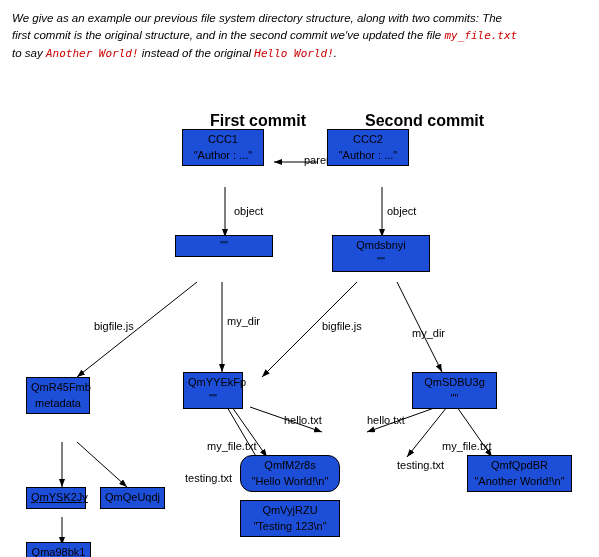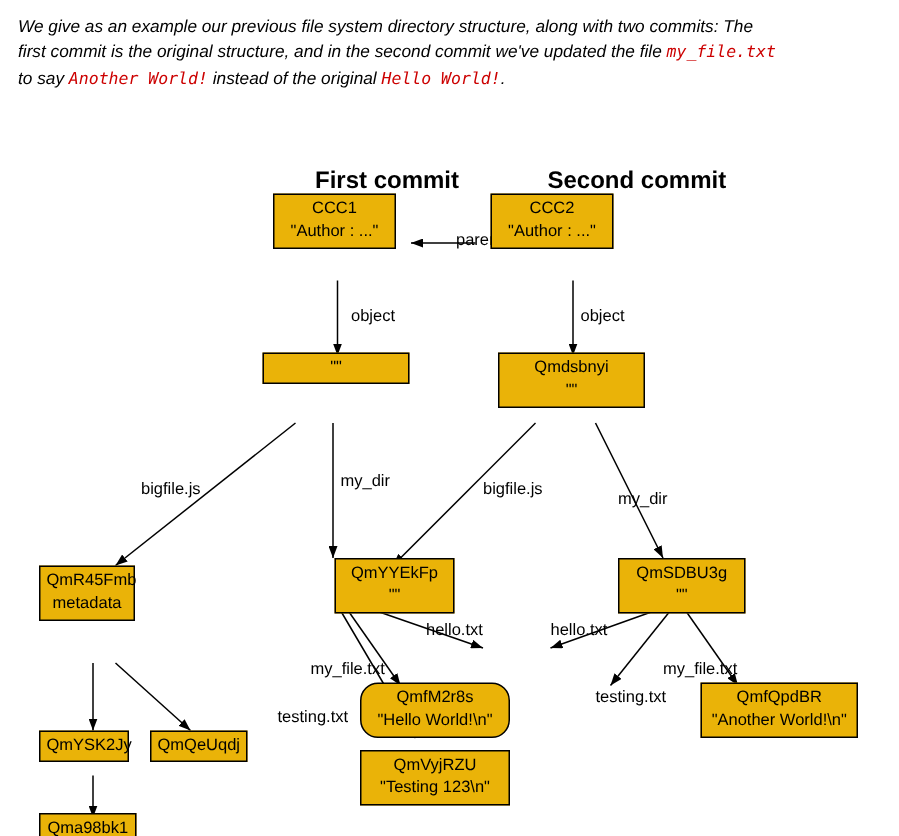--- a/index.html
+++ b/index.html
@@ -27,21 +27,21 @@
       color: #c00;
     }
     .diagram-area {
       position: relative;
       width: 575px;
       height: 490px;
     }
     .node-box {
       position: absolute;
       border: 1px solid #000;
-      background: #eab308;
+      background: #1d4ed8;
       text-align: center;
       padding: 2px 4px;
       font-size: 11px;
       line-height: 1.4;
     }
     .label-text {
       position: absolute;
       font-size: 11px;
       white-space: nowrap;
     }
@@ -145,21 +145,21 @@
 
     <div class="label-text" style="left:310px; top:248px;">bigfile.js</div>
 
     <div class="label-text" style="left:400px; top:255px;">my_dir</div>
 
     <div class="node-box" style="left:14px; top:305px; width:64px;">
       <div>QmR45Fmb</div>
       <div>metadata</div>
     </div>
 
-    <div class="node-box" style="left:171px; top:300px; width:80px;margin-left:40px;">
+    <div class="node-box" style="left:171px; top:300px; width:60px;">
       <div>QmYYEkFp</div>
       <div>""</div>
     </div>
 
     <div class="node-box" style="left:400px; top:300px; width:85px;">
       <div>QmSDBU3g</div>
       <div>""</div>
     </div>
 
     <div class="label-text" style="left:272px; top:342px;">hello.txt</div>
@@ -182,21 +182,21 @@
 
     <div class="label-text" style="left:430px; top:368px;">my_file.txt</div>
 
     <div class="label-text" style="left:385px; top:387px;">testing.txt</div>
 
     <div class="node-box" style="left:455px; top:383px; width:105px;">
       <div>QmfQpdBR</div>
       <div>"Another World!\n"</div>
     </div>
 
-    <div class="node-box" style="left:14px; top:415px; width:60px;">
+    <div class="node-box" style="left:14px; top:415px; width:60px;text-decoration:underline;">
       <div>QmYSK2Jy</div>
     </div>
 
     <div class="node-box" style="left:88px; top:415px; width:65px;">
       <div>QmQeUqdj</div>
     </div>
 
     <div class="node-box" style="left:14px; top:470px; width:65px;">
       <div>Qma98bk1</div>
     </div>

